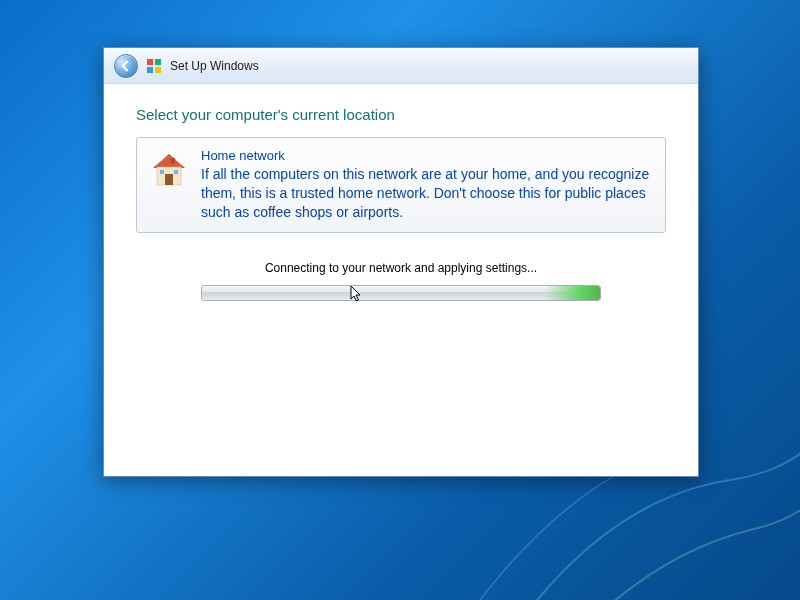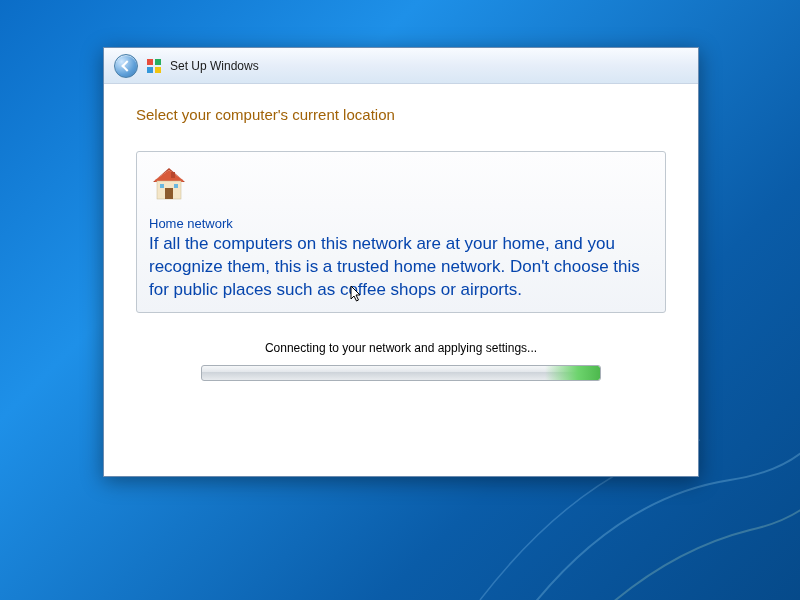--- a/index.html
+++ b/index.html
@@ -68,56 +68,55 @@
     .titlebar-text {
       font-size: 12px;
       color: #1a1a1a;
     }
     .content {
       flex: 1;
       padding: 22px 32px 20px 32px;
       overflow: hidden;
     }
     .heading {
-      color: #a16207;
+      color: #0f766e;
       font-size: 15px;
       font-weight: normal;
-      margin-bottom: 28px;
+      margin-bottom: 14px;
     }
     .subtext {
       font-size: 12px;
       color: #000;
       line-height: 1.4;
       margin-bottom: 14px;
     }
     .option-box {
       border: 1px solid #c0c8d0;
       border-radius: 3px;
       background: linear-gradient(to bottom, #fdfdfe, #f1f4f8);
       padding: 10px 12px;
       display: flex;
       gap: 12px;
       align-items: flex-start;
-      flex-direction: column;
     }
     .house-icon {
       width: 40px;
       height: 40px;
       flex-shrink: 0;
       margin-top: 2px;
     }
     .option-text { flex: 1; }
     .option-title {
       color: #0645ad;
       font-size: 13px;
       margin-bottom: 2px;
     }
     .option-desc {
       color: #0645ad;
-      font-size: 17px;
+      font-size: 14px;
       line-height: 1.35;
     }
     .status-area {
       margin-top: 28px;
       text-align: center;
     }
     .status-text {
       font-size: 12px;
       color: #000;
       margin-bottom: 10px;

